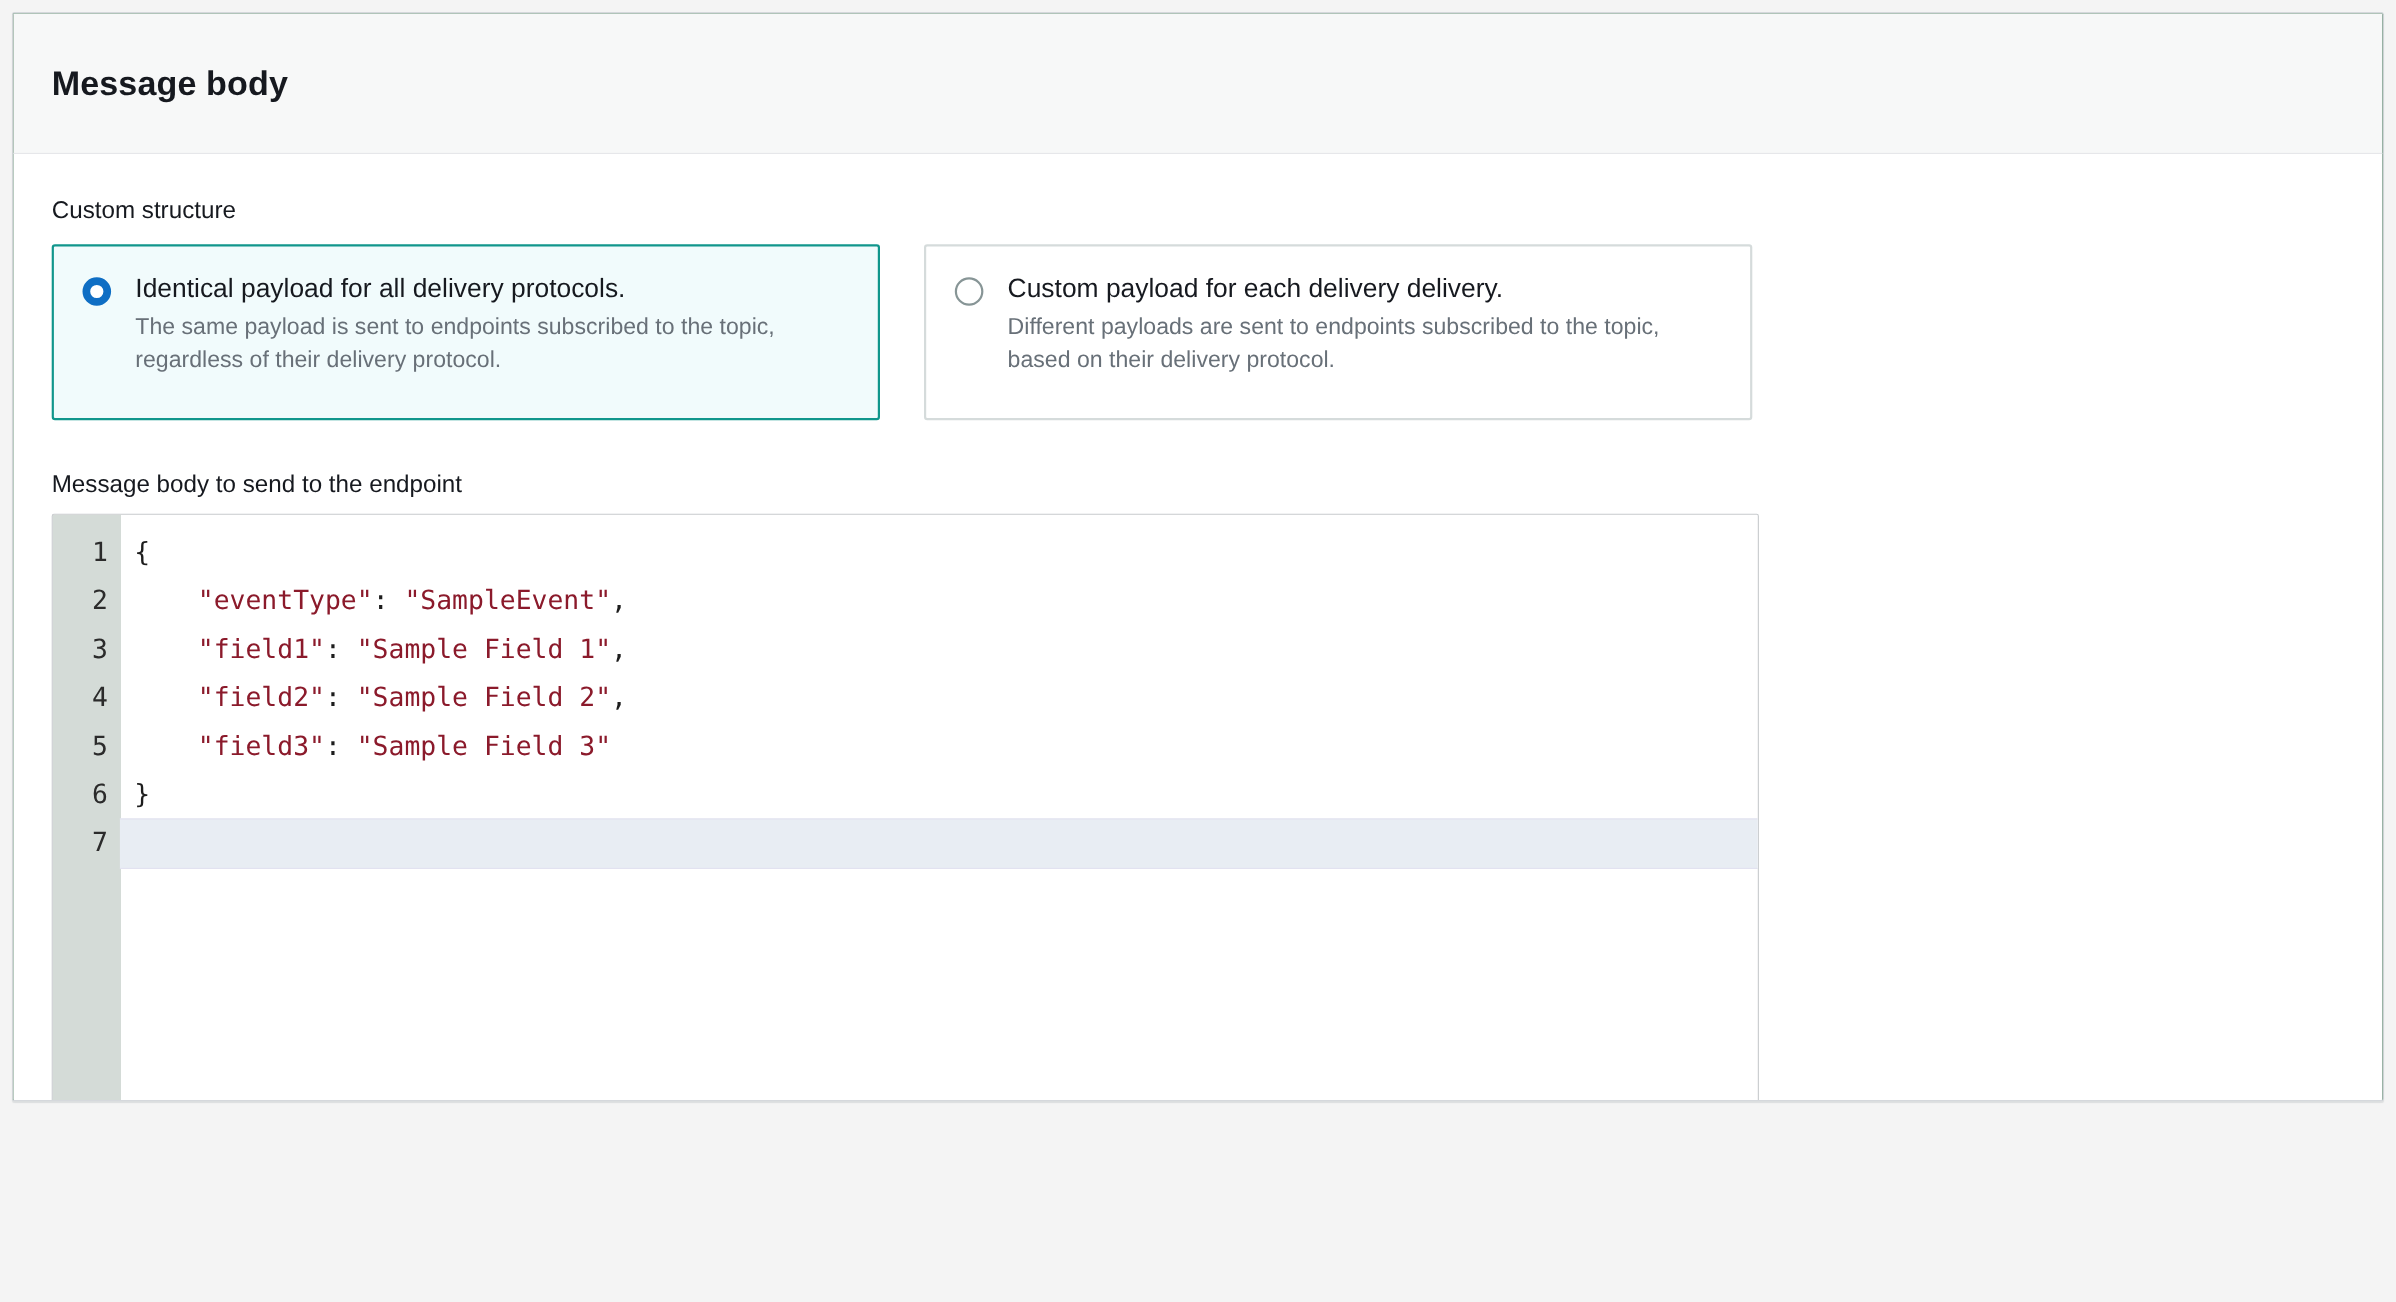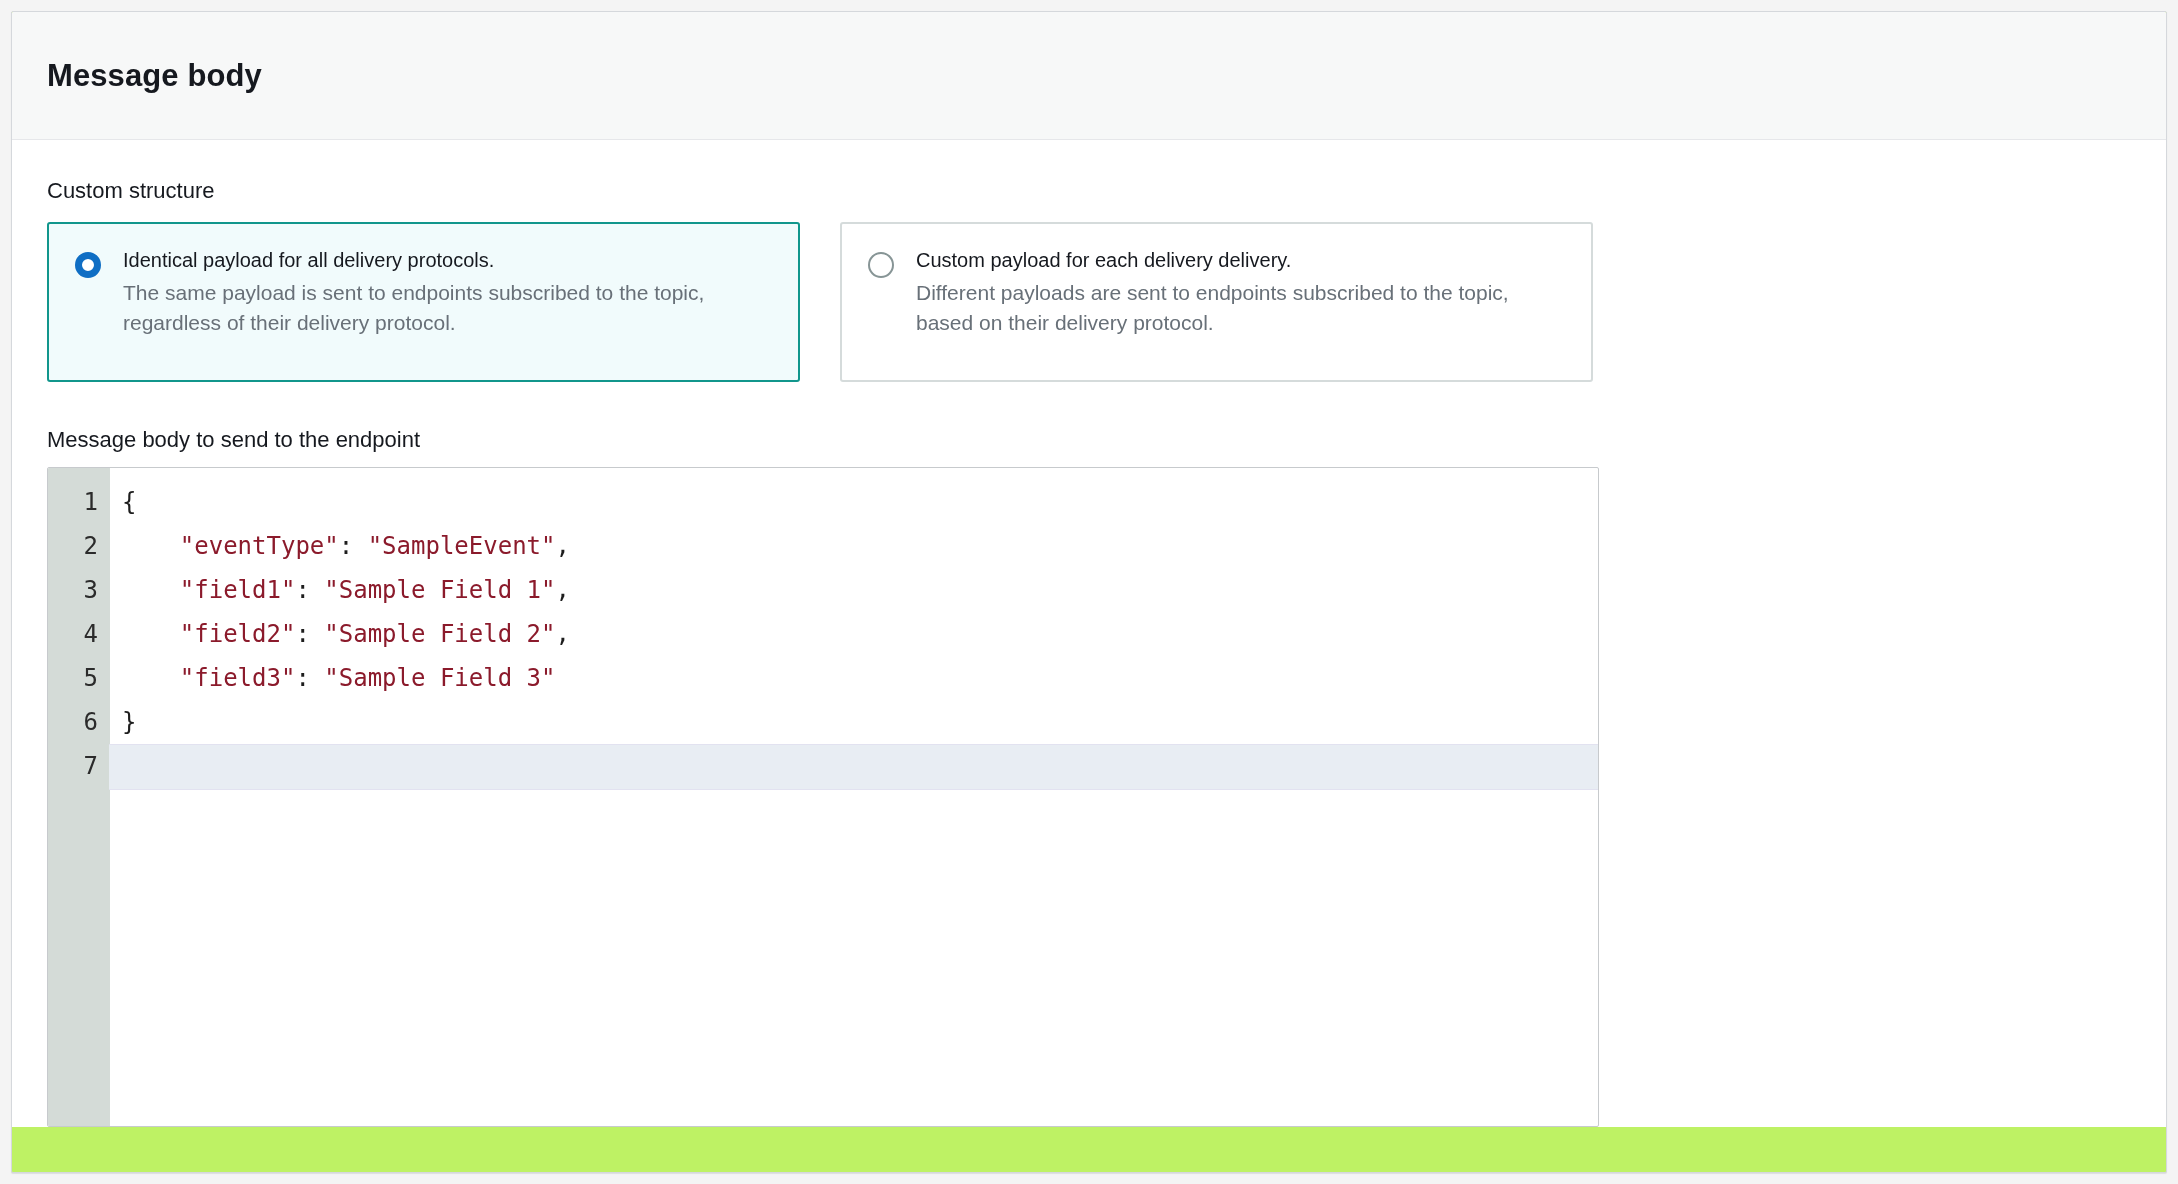--- a/index.html
+++ b/index.html
@@ -11,22 +11,22 @@
     font-family: "Liberation Sans", sans-serif;
     -webkit-font-smoothing: antialiased;
   }
 
   
   .panel {
     position: absolute;
     left: 11px;
     top: 11px;
     width: 2156px;
-    height: 1162px;
-    background: #bef264;
+    height: 990px;
+    background: #14532d;
     border: 1px solid #d5d8dc;
     border-radius: 2px;
     box-shadow: 0 1px 1px rgba(0,28,36,0.10);
     overflow: hidden;
   }
 
   
   .panel-header {
     height: 128px;
     background: #f7f8f8;
@@ -87,21 +87,21 @@
     margin-top: 4px;
     position: relative;
   }
   .tile.selected .radio-outer {
     border: 7px solid #0f6ec4;
     background: #ffffff;
   }
 
   .tile-text { flex: 1 1 auto; }
   .tile-heading {
-    font-size: 20px;
+    font-size: 24px;
     color: #16191f;
     line-height: 1.28;
     margin-bottom: 5px;
   }
   .tile-desc {
     font-size: 21px;
     color: #687078;
     line-height: 1.42;
     max-width: 660px;
   }

